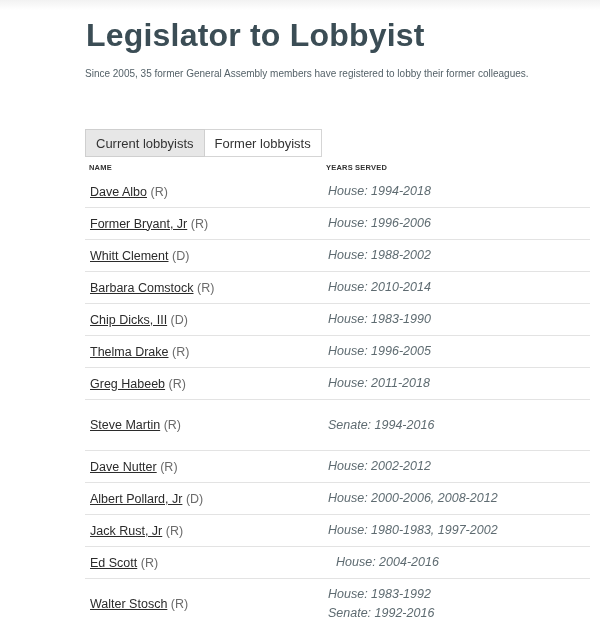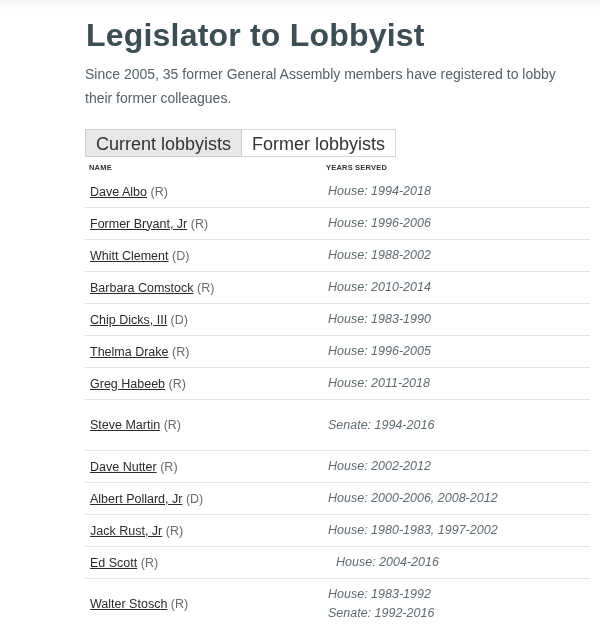--- a/index.html
+++ b/index.html
@@ -14,26 +14,26 @@
       background: linear-gradient(#f2f2f2, #ffffff);
     }
     .wrap { position: absolute; left: 85px; top: 0; width: 505px; }
     h1 {
       margin: 1px; position: absolute; top: 16px; left: 0;
       font-size: 32px; font-weight: bold; color: #3b4d55;
       letter-spacing: 0.2px; white-space: nowrap;
     }
     .subtitle {
       position: absolute; top: 62px; left: 0; width: 500px;
-      font-size: 14px; line-height: 24px; color: #546168;
+      font-size: 10px; line-height: 24px; color: #546168;
     }
     .tabs { position: absolute; top: 129px; left: 0; display: flex; }
     .tab {
       height: 28px; line-height: 28px; padding: 0 10px;
-      font-size: 18px; color: #333; border: 1px solid #d5d5d5;
+      font-size: 13px; color: #333; border: 1px solid #d5d5d5;
       background: #fff; cursor: pointer; box-sizing: border-box;
     }
     .tab.active { background: #e7e7e7; border-color: #cfcfcf; }
     .tab + .tab { border-left: none; }
     .col-head {
       position: absolute; top: 163px; font-size: 7.5px; font-weight: bold;
       color: #333; letter-spacing: 0.2px;
     }
     .table { position: absolute; top: 176px; left: 0; width: 505px; }
     .row {

